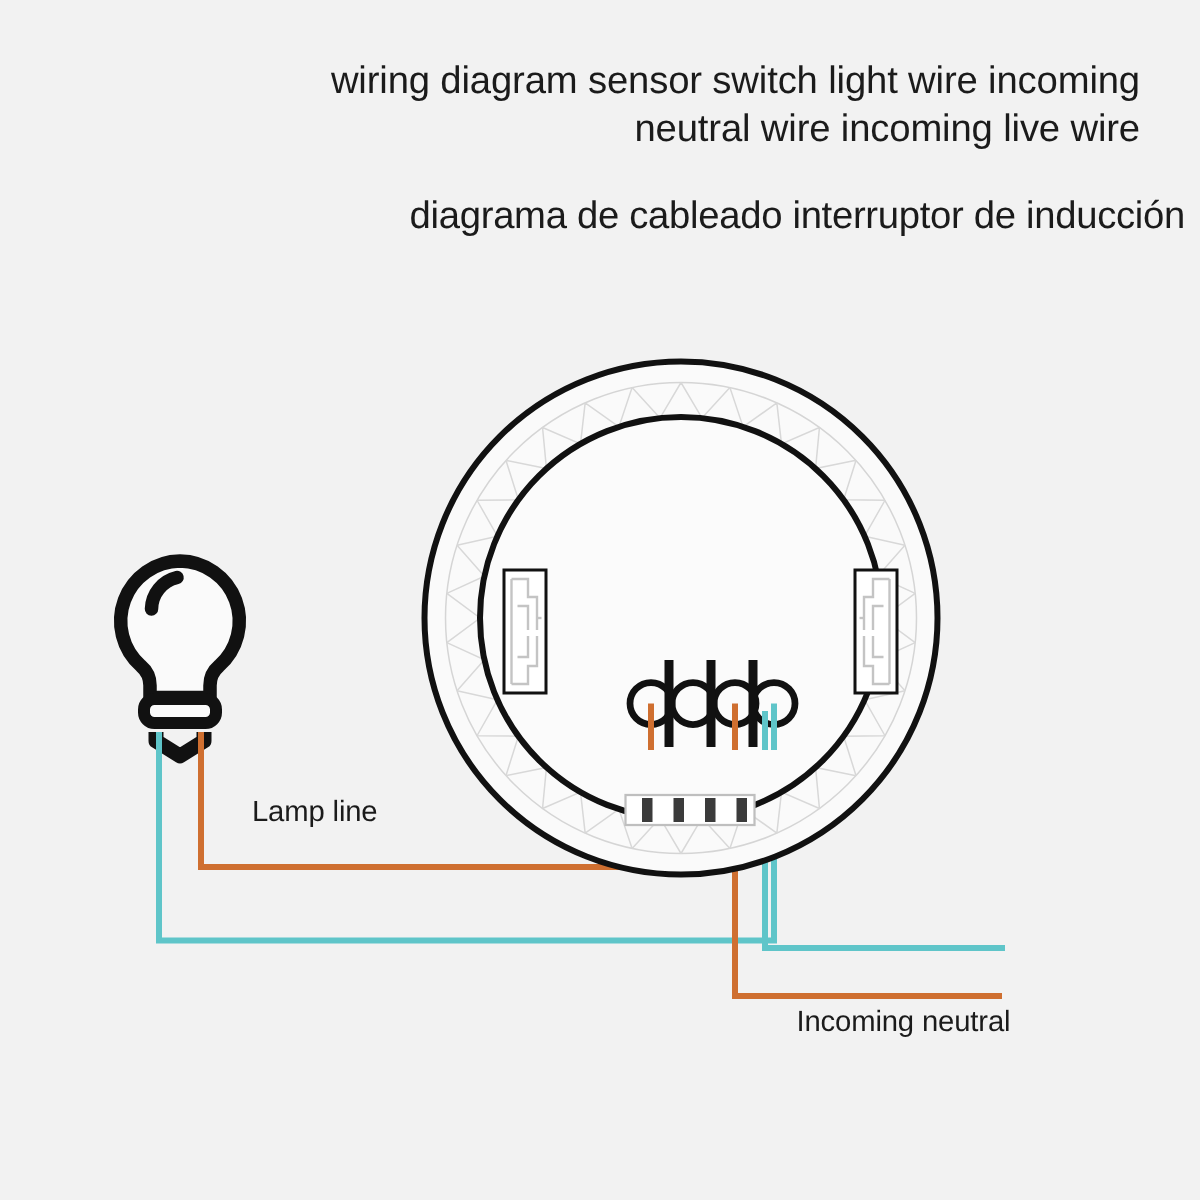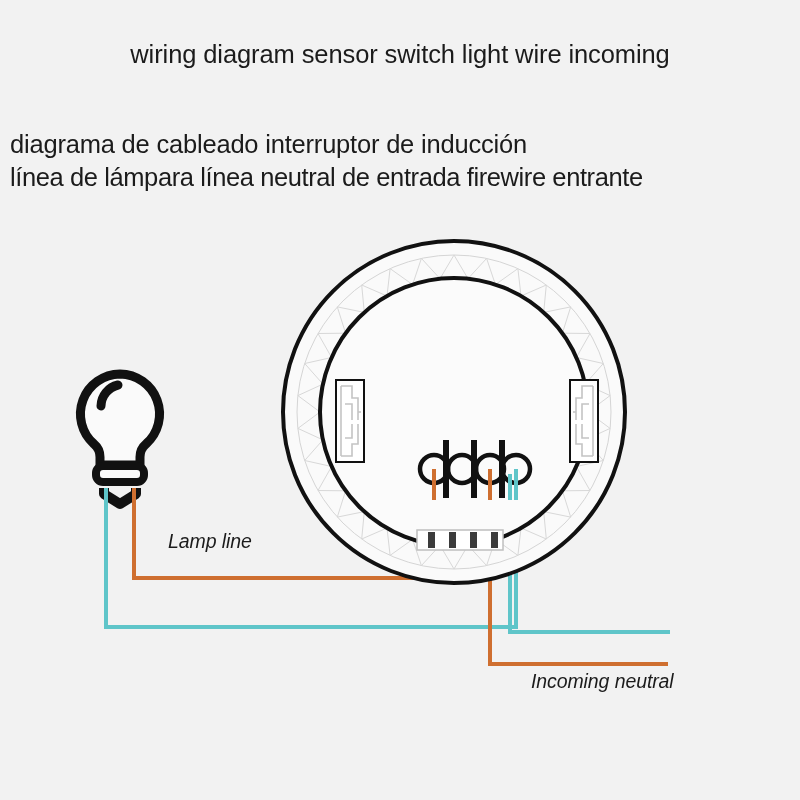--- a/index.html
+++ b/index.html
@@ -30,66 +30,65 @@
   }
   .title-en {
     position: absolute;
     left: 40px;
     top: 38px;
     width: 720px;
     font-size: 25.5px;
     line-height: 32px;
     letter-spacing: -0.1px;
     color: #1b1b1b;
-    text-align: center;
+    text-align: right;
   }
   .title-es {
     position: absolute;
     left: 10px;
     top: 128px;
     width: 780px;
     font-size: 25.5px;
     line-height: 33px;
     letter-spacing: -0.2px;
     color: #1b1b1b;
-    text-align: left;
+    text-align: right;
   }
   .title-es .l2 { letter-spacing: -0.4px; }
   svg.diagram {
     position: absolute;
     left: 0;
     top: 0;
     width: 800px;
     height: 800px;
     display: block;
   }
   .wire-label {
     position: absolute;
     font-size: 19.5px;
     color: #1b1b1b;
     white-space: nowrap;
     letter-spacing: -0.1px;
-    font-style: italic;
   }
   #label-lamp   { left: 168px; top: 530px; }
   #label-neutral{ left: 537px; top: 601px; }
   #label-fire   { left: 531px; top: 670px; }
 </style>
 </head>
 <body>
 
 <div id="stage">
 
   <div class="title-block">
     <div class="title-en">
       <div>wiring diagram sensor switch light wire incoming</div>
+      <div>neutral wire incoming live wire</div>
     </div>
     <div class="title-es">
       <div class="l1">diagrama de cableado interruptor de inducción</div>
-      <div class="l2">línea de lámpara línea neutral de entrada firewire entrante</div>
     </div>
   </div>
 
   <svg class="diagram" viewBox="0 0 800 800">
 
     <g fill="none" stroke-linecap="butt" stroke-linejoin="miter">
 
       <path d="M 106 489 L 106 627 L 516 627 L 516 479" stroke="#5fc5c9" stroke-width="4"></path>
 
       <path d="M 510 479 L 510 632 L 670 632" stroke="#5fc5c9" stroke-width="4"></path>

